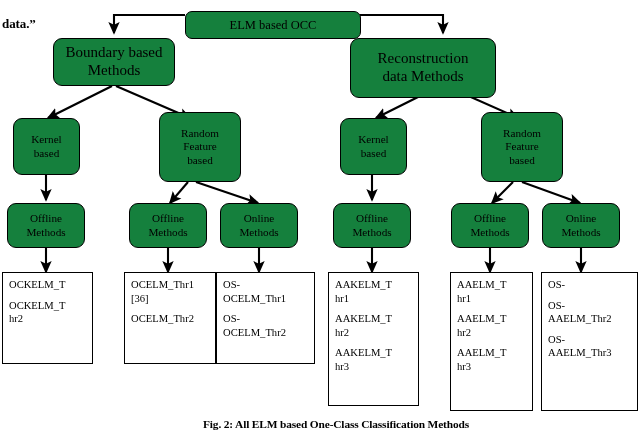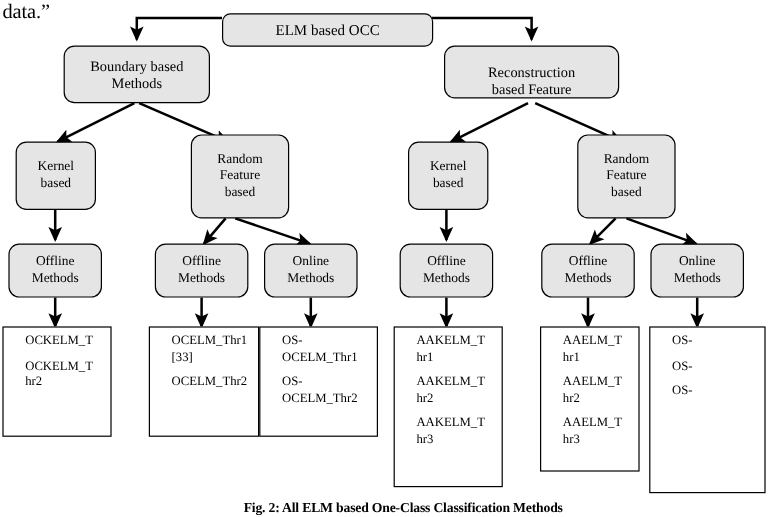--- a/index.html
+++ b/index.html
@@ -26,63 +26,63 @@
     left: 0; top: 0;
     width: 640px;
     height: 431px;
     pointer-events: none;
   }
   .node {
     position: absolute;
     box-sizing: border-box;
     border: 1.6px solid #000;
     border-radius: 9px;
-    background: #e5e5e5;
+    background: #15803d;
     display: flex;
     flex-direction: column;
     align-items: center;
     justify-content: center;
     text-align: center;
     line-height: 1.18;
     font-size: 11.5px;
     z-index: 3;
   }
   .node .ln {
     display: block;
     white-space: nowrap;
   }
   .node.root { font-size: 12.5px; border-radius: 7px; }
-  .node.lvl1 { font-size: 12px; }
+  .node.lvl1 { font-size: 15px; }
   .node.small { font-size: 11.2px; }
 
   .leafbox {
     position: absolute;
     box-sizing: border-box;
     border: 1.7px solid #000;
     border-radius: 0;
     background: #fff;
     font-size: 10.6px;
     line-height: 1.28;
-    padding: 5px 0 4px 18px;
+    padding: 5px 0 4px 6px;
     z-index: 3;
     overflow: hidden;
   }
   .leafbox .entry {
     margin-bottom: 7px;
     white-space: normal;
   }
   .leafbox .entry:last-child { margin-bottom: 0; }
   .leafbox .entry .ln { display: block; white-space: nowrap; }
 
   .topnote {
     position: absolute;
     left: 2px;
-    top: 0px;
-    font-size: 17px;
-    font-weight: normal;
+    top: 16px;
+    font-size: 13px;
+    font-weight: bold;
     letter-spacing: -0.1px;
     z-index: 4;
   }
   .caption {
     position: absolute;
     left: 16px;
     top: 418px;
     width: 640px;
     text-align: center;
     font-size: 11.4px;
@@ -136,23 +136,23 @@
 
   <div class="node root" style="left:185px; top:11px; width:176px; height:28px;">
     <span class="ln">ELM based OCC</span>
   </div>
 
   <div class="node lvl1" style="left:53px; top:38px; width:122px; height:48px;">
     <span class="ln">Boundary based</span>
     <span class="ln">Methods</span>
   </div>
 
-  <div class="node lvl1" style="left:370px; top:38px; width:146px; height:44px;justify-content:flex-end;">
+  <div class="node lvl1" style="left:350px; top:38px; width:146px; height:60px;">
     <span class="ln">Reconstruction</span>
-    <span class="ln">based Feature</span>
+    <span class="ln">data Methods</span>
   </div>
 
   <div class="node small" style="left:13px; top:118px; width:67px; height:57px;">
     <span class="ln">Kernel</span>
     <span class="ln">based</span>
   </div>
 
   <div class="node small" style="left:159px; top:112px; width:82px; height:70px;">
     <span class="ln">Random</span>
     <span class="ln">Feature</span>
@@ -206,21 +206,21 @@
     </div>
     <div class="entry">
       <span class="ln">OCKELM_T</span>
       <span class="ln">hr2</span>
     </div>
   </div>
 
   <div class="leafbox" style="left:124px; top:272px; width:92px; height:92px;">
     <div class="entry">
       <span class="ln">OCELM_Thr1</span>
-      <span class="ln">[33]</span>
+      <span class="ln">[36]</span>
     </div>
     <div class="entry">
       <span class="ln">OCELM_Thr2</span>
       <span class="ln"></span>
     </div>
   </div>
 
   <div class="leafbox" style="left:216px; top:272px; width:99px; height:92px;">
     <div class="entry">
       <span class="ln">OS-</span>
@@ -240,42 +240,44 @@
     <div class="entry">
       <span class="ln">AAKELM_T</span>
       <span class="ln">hr2</span>
     </div>
     <div class="entry">
       <span class="ln">AAKELM_T</span>
       <span class="ln">hr3</span>
     </div>
   </div>
 
-  <div class="leafbox" style="left:450px; top:272px; width:83px; height:121px;">
+  <div class="leafbox" style="left:450px; top:272px; width:83px; height:139px;">
     <div class="entry">
       <span class="ln">AAELM_T</span>
       <span class="ln">hr1</span>
     </div>
     <div class="entry">
       <span class="ln">AAELM_T</span>
       <span class="ln">hr2</span>
     </div>
     <div class="entry">
       <span class="ln">AAELM_T</span>
       <span class="ln">hr3</span>
     </div>
   </div>
 
   <div class="leafbox" style="left:541px; top:272px; width:97px; height:139px;">
     <div class="entry">
       <span class="ln">OS-</span>
     </div>
     <div class="entry">
       <span class="ln">OS-</span>
-    </div>
-    <div class="entry">
-      <span class="ln">OS-</span>
+      <span class="ln">AAELM_Thr2</span>
+    </div>
+    <div class="entry">
+      <span class="ln">OS-</span>
+      <span class="ln">AAELM_Thr3</span>
     </div>
   </div>
 
   <div class="caption">Fig. 2: All ELM based One-Class Classification Methods</div>
 
 </div>
 
 </body></html>

